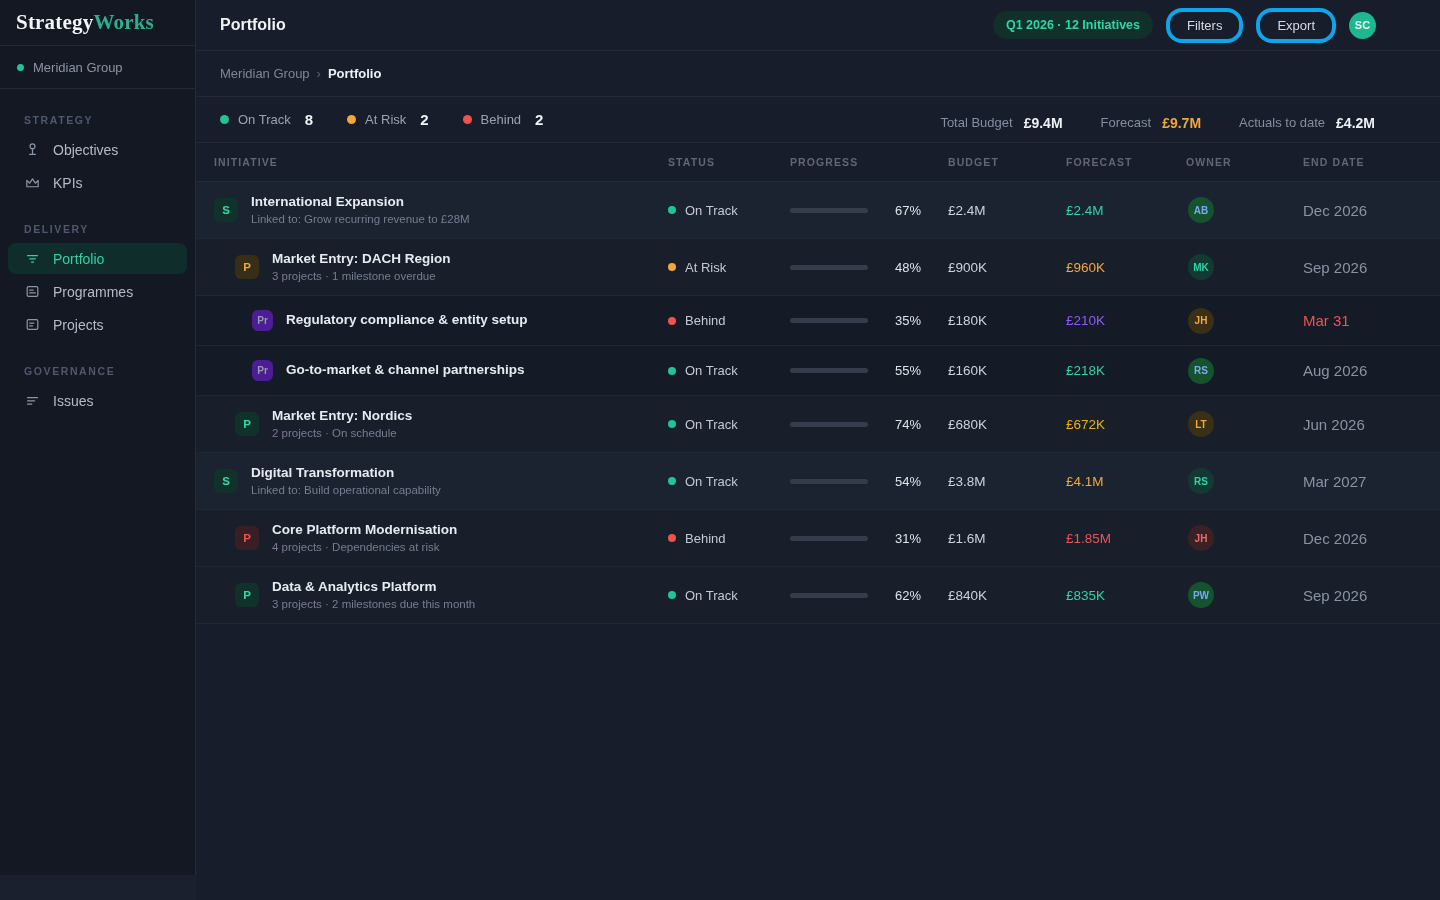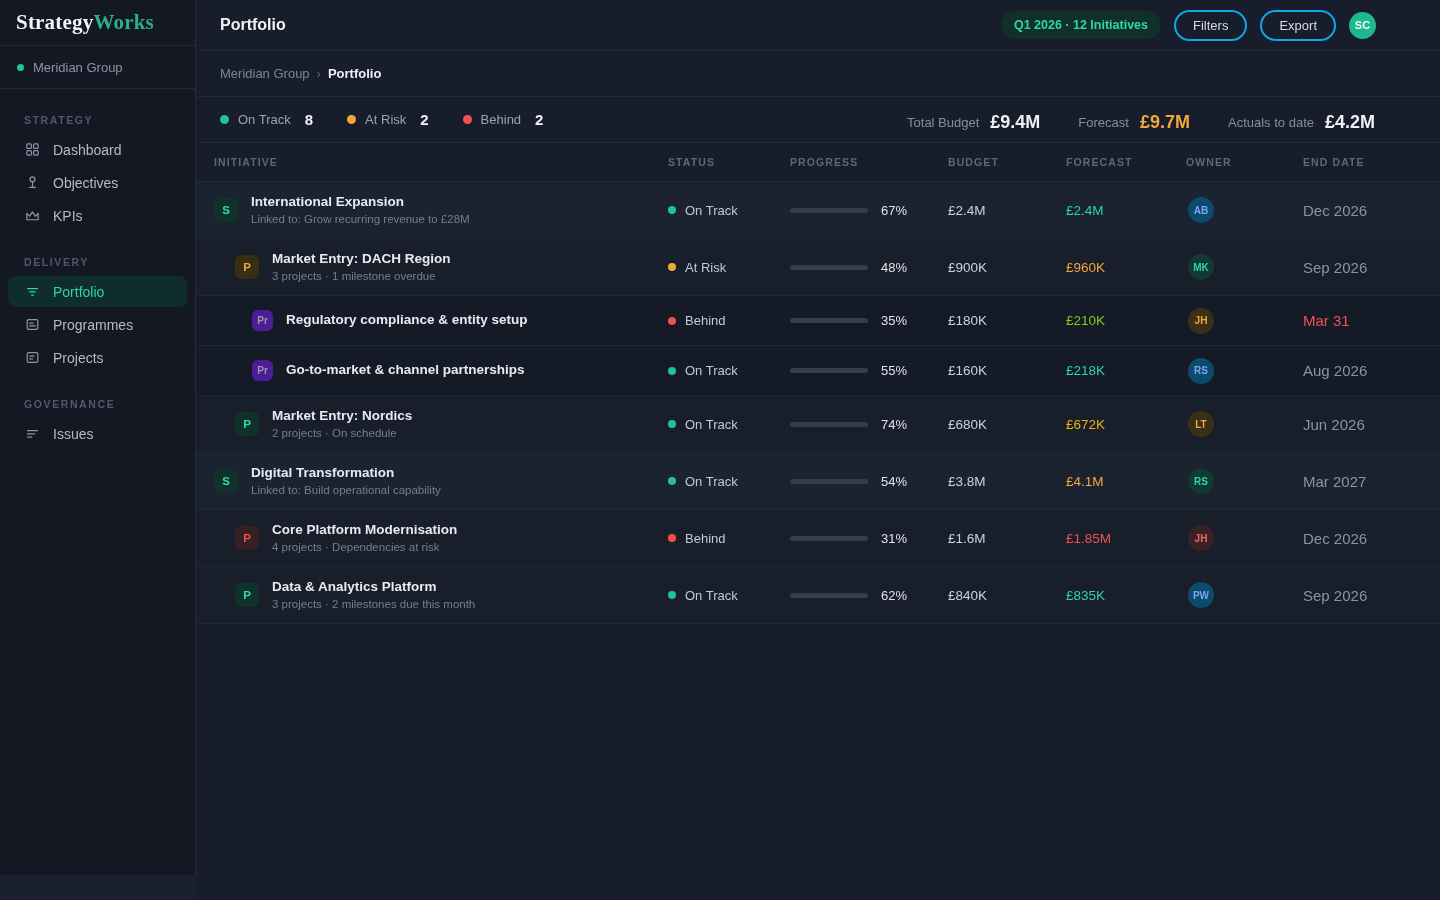--- a/index.html
+++ b/index.html
@@ -23,40 +23,40 @@
   .nav-item svg { width:17px; height:17px; stroke:#8d96a6; stroke-width:1.7; fill:none; stroke-linecap:round; stroke-linejoin:round; flex-shrink:0; }
   .nav-item.active { background:#0f2d2a; color:#2dd4a8; }
   .nav-item.active svg { stroke:#2dd4a8; }
 
   
   .main { flex:1; display:flex; flex-direction:column; background:#171d2a; }
   .topbar { height:51px; display:flex; align-items:center; padding:0 64px 0 24px; border-bottom:1px solid #222937; }
   .page-title { font-size:16px; font-weight:700; color:#f0f2f6; }
   .top-right { margin-left:auto; display:flex; align-items:center; gap:13px; }
   .pill-badge { background:#113029; color:#2fd6a7; font-size:12.5px; font-weight:700; padding:7px 13px; border-radius:15px; }
-  .ghost-btn { background:transparent; border:2px solid #0ea5e9; color:#d6dbe3; font-size:13px; font-family:inherit;
+  .ghost-btn { background:transparent; border:4px solid #0ea5e9; color:#d6dbe3; font-size:13px; font-family:inherit;
                padding:6px 17px; border-radius:16px; cursor:pointer; }
   .avatar-top { width:27px; height:27px; border-radius:50%; background:#1db890; color:#eafdf6; font-size:11px; font-weight:700;
                 display:flex; align-items:center; justify-content:center; }
 
   .crumb-bar { height:46px; display:flex; align-items:center; gap:7px; padding:0 24px; border-bottom:1px solid #222937; font-size:13px; }
   .crumb-parent { color:#7d8698; }
   .crumb-sep { color:#5c6578; }
   .crumb-current { color:#eef1f5; font-weight:700; }
 
   .summary-bar { height:46px; display:flex; align-items:center; padding:0 65px 0 24px; border-bottom:1px solid #222937; }
   .legend { display:flex; align-items:center; gap:34px; }
   .legend-item { display:flex; align-items:center; gap:9px; }
   .legend-dot { width:9px; height:9px; border-radius:50%; }
   .legend-label { font-size:13px; color:#9aa3b2; }
   .legend-count { font-size:15px; font-weight:700; color:#f0f2f6; margin-left:5px; }
   .metrics { margin-left:auto; display:flex; align-items:center; gap:38px; }
   .metric { display:flex; align-items:center; gap:11px;margin-top:6px; }
   .metric-label { font-size:13px; color:#848ea0; }
-  .metric-value { font-size:18px; font-weight:700; }
+  .metric-value { font-size:14px; font-weight:700; }
 
   
   .grid-cols { display:grid; grid-template-columns:1fr 122px 158px 118px 120px 117px 95px; align-items:center; }
   .thead { height:39px; padding:0 42px 0 18px; border-bottom:1px solid #222937; }
   .thead span { font-size:10.5px; font-weight:700; letter-spacing:1.1px; text-transform:uppercase; color:#5d6878; }
   .trow { padding:0 42px 0 18px; border-bottom:1px solid #202734; height:57px; }
   .trow.compact { height:50px; }
   .trow.level0 { background:#1b2230; }
   .trow.level1 { background:#181f2b; }
   .trow.level2 { background:#151b26; }
@@ -71,30 +71,30 @@
   .b-amber { background:#382e15; color:#f2a73b; }
   .b-red   { background:#381f24; color:#ef5350; }
   .b-gray  { background:#4c1d95; color:#939cad; }
   .init-title { font-size:13.5px; font-weight:700; color:#e7ebf1; line-height:1.35; }
   .init-sub { font-size:11.5px; color:#747e90; line-height:1.35; margin-top:1px; }
 
   .status-cell { display:flex; align-items:center; gap:9px; }
   .status-dot { width:8px; height:8px; border-radius:50%; }
   .status-label { font-size:13px; color:#c2c9d4; }
 
-  .prog-cell { display:flex; align-items:center; gap:13px; }
+  .prog-cell { display:flex; align-items:center; gap:27px; }
   .prog-track { width:78px; height:5px; border-radius:3px; background:#353d4c; overflow:hidden; }
   .prog-fill { height:100%; border-radius:3px; }
   .prog-label { font-size:13px; color:#dfe3ea; }
 
   .budget-cell { font-size:13.5px; color:#ccd2dd; }
   .forecast-cell { font-size:13.5px; }
   .owner-cell .avatar { width:26px; height:26px; border-radius:50%; display:flex; align-items:center; justify-content:center;
                         font-size:10px; font-weight:700; margin-left:2px; }
-  .av-blue  { background:#0c4a6e; color:#7aa8f0; }
+  .av-blue  { background:#14532d; color:#7aa8f0; }
   .av-teal  { background:#123a33; color:#2dd4a8; }
   .av-amber { background:#3a3018; color:#f2a73b; }
   .av-red   { background:#3a2125; color:#ef6b66; }
   .date-cell { font-size:15px; color:#8a93a4; }
   .date-cell.red { color:#ef5350; }
 </style>
 </head>
 <body>
 
 <div class="app">
@@ -103,29 +103,20 @@
     <div class="logo">
       <span class="l1">Strategy</span>
         <span class="l2">Works</span>
     </div>
     <div class="org">
       <span class="org-dot"></span>
       <span class="org-name">Meridian Group</span>
     </div>
 
     <div class="sec-label">STRATEGY</div>
-    <div class="nav-item">
-      <svg viewBox="0 0 24 24">
-          <rect x="4" y="4" width="6.5" height="6.5" rx="1.5"></rect>
-          <rect x="13.5" y="4" width="6.5" height="6.5" rx="1.5"></rect>
-          <rect x="4" y="13.5" width="6.5" height="6.5" rx="1.5"></rect>
-          <rect x="13.5" y="13.5" width="6.5" height="6.5" rx="1.5"></rect>
-        </svg>
-      <span>Dashboard</span>
-    </div>
     <div class="nav-item">
       <svg viewBox="0 0 24 24">
           <circle cx="12" cy="7.5" r="3.5"></circle>
           <line x1="12" y1="11" x2="12" y2="19"></line>
           <line x1="8" y1="19" x2="16" y2="19"></line>
         </svg>
       <span>Objectives</span>
     </div>
     <div class="nav-item">
       <svg viewBox="0 0 24 24">
@@ -290,21 +281,21 @@
     </div>
     <div class="status-cell">
       <span class="status-dot" style="background:#ef5350"></span>
       <span class="status-label">Behind</span>
     </div>
     <div class="prog-cell">
       <span class="prog-track"><span class="prog-fill" style="width:35%;background:#ef5350"></span></span>
       <span class="prog-label">35%</span>
     </div>
     <div class="budget-cell">£180K</div>
-    <div class="forecast-cell" style="color:#84cc16">£210K</div>
+    <div class="forecast-cell" style="color:#8b5cf6">£210K</div>
     <div class="owner-cell">
       <span class="avatar av-amber">JH</span>
     </div>
     <div class="date-cell red">Mar 31</div>
   </div>
   <div class="trow grid-cols level2 compact">
     <div class="init-cell">
       <span class="badge b-gray sm">Pr</span>
       <span>
         <div class="init-title">Go-to-market &amp; channel partnerships</div>

